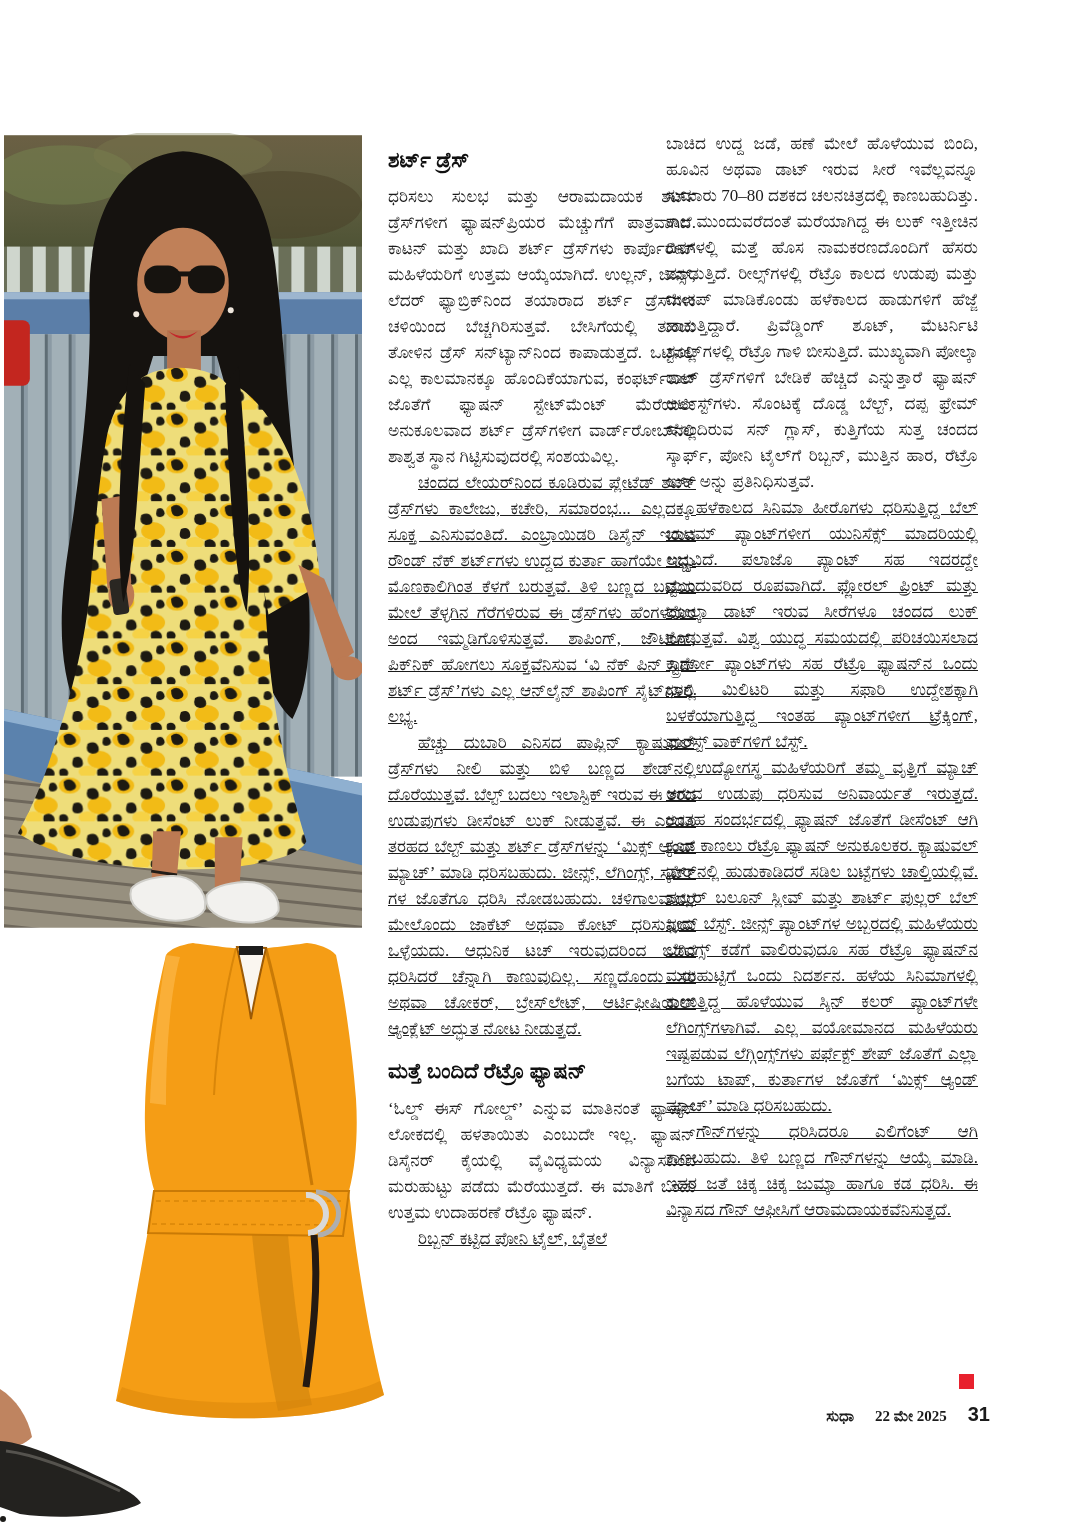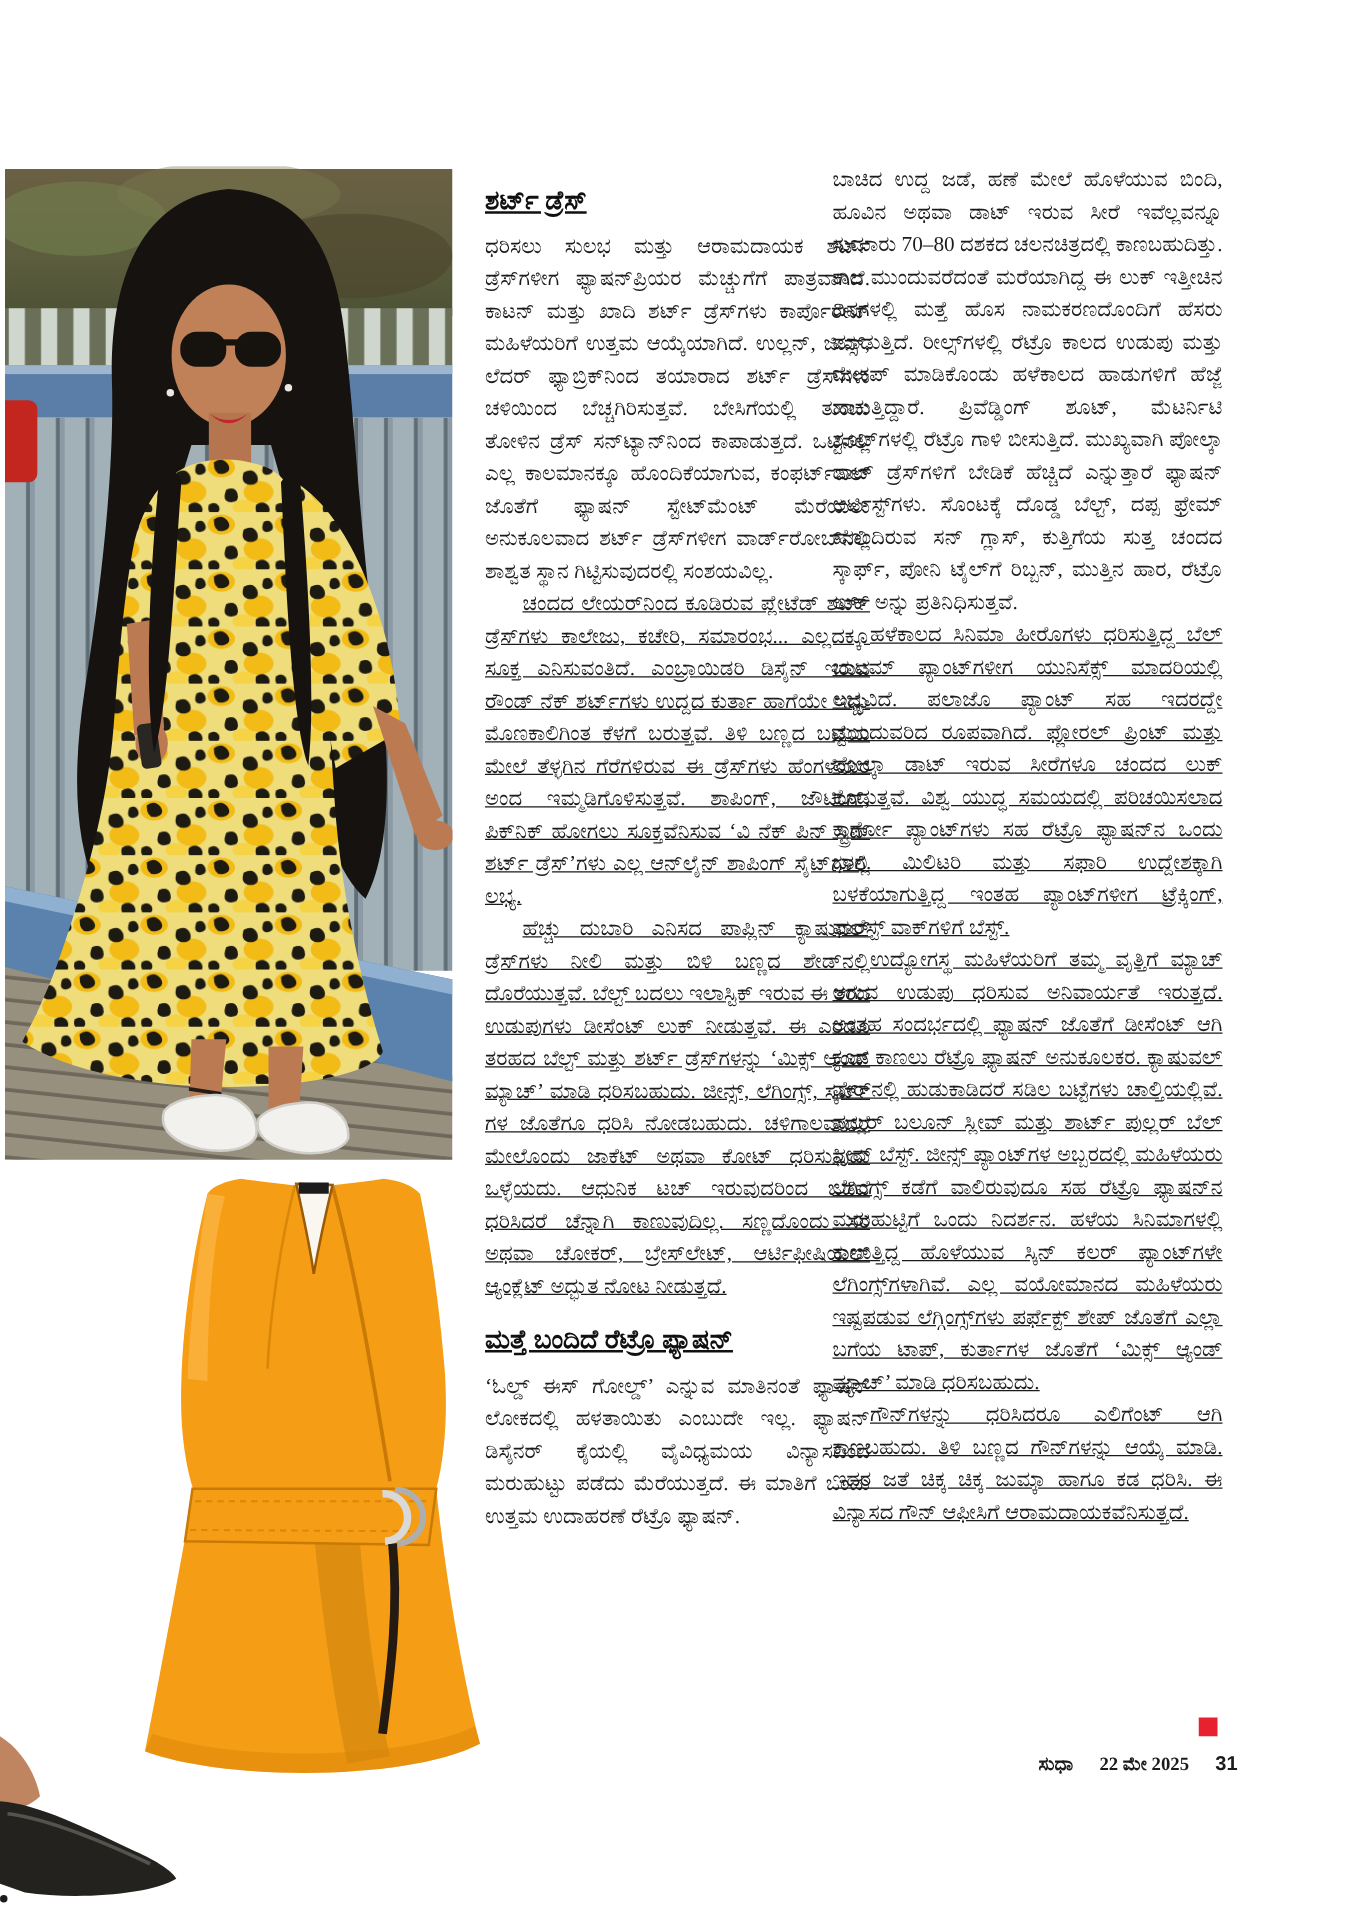--- a/index.html
+++ b/index.html
@@ -6,29 +6,29 @@
   body{
     width:1078px;height:1525px;position:relative;background:#ffffff;
     font-family:"Liberation Serif","DejaVu Serif",serif;color:#1b1b1b;
     overflow:hidden;
   }
   .abs{position:absolute;}
   
   .col{font-size:17px;line-height:1.53;text-align:justify;letter-spacing:0;}
   .col p{margin:0;}
   .col p.ind{text-indent:30px;text-decoration:underline;}
-  .col h2{font-size:21px;line-height:1.25;font-weight:bold;margin:16px 0 11px;color:#101010;text-align:left;text-decoration:underline;}
+  .col h2{font-size:21px;line-height:1.25;font-weight:bold;margin:16px 0 11px;color:#101010;text-align:left;}
   #col-mid{left:388px;top:131px;width:308px;}
   #col-right{left:666px;top:131px;width:312px;}
   
   .photo{pointer-events:none;}
   
   #footer{left:720px;top:1403px;width:270px;display:flex;justify-content:flex-end;align-items:baseline;gap:21px;}
   #footer .mag{font-size:15px;font-weight:bold;}
-  #footer .pg{font-size:16px;font-weight:bold;font-family:"Liberation Sans",sans-serif;}
+  #footer .pg{font-size:20px;font-weight:bold;font-family:"Liberation Sans",sans-serif;}
   #endmark{left:959px;top:1374px;width:15px;height:15px;}
 </style>
 </head>
 <body>
 
 <div class="abs photo" style="left:4px;top:133px;width:358px;height:797px;">
   <svg width="358" height="797" viewBox="0 0 360 797" xmlns="http://www.w3.org/2000/svg">
     <defs>
       <linearGradient id="trees" x1="0" y1="0" x2="0" y2="1">
         <stop offset="0" stop-color="#6b6044"></stop>
@@ -137,20 +137,21 @@
   </svg>
 </div>
 
 <div id="col-mid" class="abs col">
   <h2>ಶರ್ಟ್ ಡ್ರೆಸ್</h2>
   <p>ಧರಿಸಲು ಸುಲಭ ಮತ್ತು ಆರಾಮದಾಯಕ ಶರ್ಟ್ ಡ್ರೆಸ್‌ಗಳೀಗ ಫ್ಯಾಷನ್‌ಪ್ರಿಯರ ಮೆಚ್ಚುಗೆಗೆ ಪಾತ್ರವಾಗಿದೆ. ಕಾಟನ್ ಮತ್ತು ಖಾದಿ ಶರ್ಟ್ ಡ್ರೆಸ್‌ಗಳು ಕಾರ್ಪೊರೇಟ್ ಮಹಿಳೆಯರಿಗೆ ಉತ್ತಮ ಆಯ್ಕೆಯಾಗಿದೆ. ಉಲ್ಲನ್, ಜೀನ್ಸ್, ಲೆದರ್ ಫ್ಯಾಬ್ರಿಕ್‌ನಿಂದ ತಯಾರಾದ ಶರ್ಟ್ ಡ್ರೆಸ್‌ಗಳು ಚಳಿಯಿಂದ ಬೆಚ್ಚಗಿರಿಸುತ್ತವೆ. ಬೇಸಿಗೆಯಲ್ಲಿ ತುಂಬು ತೋಳಿನ ಡ್ರೆಸ್ ಸನ್‌ಟ್ಯಾನ್‌ನಿಂದ ಕಾಪಾಡುತ್ತದೆ. ಒಟ್ಟಿನಲ್ಲಿ ಎಲ್ಲ ಕಾಲಮಾನಕ್ಕೂ ಹೊಂದಿಕೆಯಾಗುವ, ಕಂಫರ್ಟ್‌ಬಲ್ ಜೊತೆಗೆ ಫ್ಯಾಷನ್ ಸ್ಟೇಟ್‌ಮೆಂಟ್ ಮೆರೆಯಲು ಅನುಕೂಲವಾದ ಶರ್ಟ್ ಡ್ರೆಸ್‌ಗಳೀಗ ವಾರ್ಡ್‌ರೋಬ್‌ನಲ್ಲಿ ಶಾಶ್ವತ ಸ್ಥಾನ ಗಿಟ್ಟಿಸುವುದರಲ್ಲಿ ಸಂಶಯವಿಲ್ಲ.</p>
   <p class="ind">ಚಂದದ ಲೇಯರ್‌ನಿಂದ ಕೂಡಿರುವ ಪ್ಲೇಟೆಡ್ ಶರ್ಟ್ ಡ್ರೆಸ್‌ಗಳು ಕಾಲೇಜು, ಕಚೇರಿ, ಸಮಾರಂಭ... ಎಲ್ಲದಕ್ಕೂ ಸೂಕ್ತ ಎನಿಸುವಂತಿದೆ. ಎಂಬ್ರಾಯಿಡರಿ ಡಿಸೈನ್ ಇರುವ ರೌಂಡ್ ನೆಕ್ ಶರ್ಟ್‌ಗಳು ಉದ್ದದ ಕುರ್ತಾ ಹಾಗೆಯೇ ಇದ್ದು ಮೊಣಕಾಲಿಗಿಂತ ಕೆಳಗೆ ಬರುತ್ತವೆ. ತಿಳಿ ಬಣ್ಣದ ಬಟ್ಟೆಯ ಮೇಲೆ ತೆಳ್ಳಗಿನ ಗೆರೆಗಳಿರುವ ಈ ಡ್ರೆಸ್‌ಗಳು ಹೆಂಗಳೆಯರ ಅಂದ ಇಮ್ಮಡಿಗೊಳಿಸುತ್ತವೆ. ಶಾಪಿಂಗ್, ಜೌಟಿಂಗ್, ಪಿಕ್‌ನಿಕ್ ಹೋಗಲು ಸೂಕ್ತವೆನಿಸುವ ‘ವಿ ನೆಕ್ ಪಿನ್ ಸ್ಟ್ರಿಪ್ ಶರ್ಟ್ ಡ್ರೆಸ್’ಗಳು ಎಲ್ಲ ಆನ್‌ಲೈನ್ ಶಾಪಿಂಗ್ ಸೈಟ್‌ಗಳಲ್ಲಿ ಲಭ್ಯ.</p>
   <p class="ind">ಹೆಚ್ಚು ದುಬಾರಿ ಎನಿಸದ ಪಾಪ್ಲಿನ್ ಕ್ಯಾಷುವಲ್ ಡ್ರೆಸ್‌ಗಳು ನೀಲಿ ಮತ್ತು ಬಿಳಿ ಬಣ್ಣದ ಶೇಡ್‌ನಲ್ಲಿ ದೊರೆಯುತ್ತವೆ. ಬೆಲ್ಟ್ ಬದಲು ಇಲಾಸ್ಟಿಕ್ ಇರುವ ಈ ತರದ ಉಡುಪುಗಳು ಡೀಸೆಂಟ್ ಲುಕ್ ನೀಡುತ್ತವೆ. ಈ ಎರಡೂ ತರಹದ ಬೆಲ್ಟ್ ಮತ್ತು ಶರ್ಟ್ ಡ್ರೆಸ್‌ಗಳನ್ನು ‘ಮಿಕ್ಸ್ ಆ್ಯಂಡ್ ಮ್ಯಾಚ್’ ಮಾಡಿ ಧರಿಸಬಹುದು. ಜೀನ್ಸ್, ಲೆಗಿಂಗ್ಸ್, ಸ್ಕರ್ಟ್ ಗಳ ಜೊತೆಗೂ ಧರಿಸಿ ನೋಡಬಹುದು. ಚಳಿಗಾಲವಾದರೆ ಮೇಲೊಂದು ಜಾಕೆಟ್ ಅಥವಾ ಕೋಟ್ ಧರಿಸುವುದು ಒಳ್ಳೆಯದು. ಆಧುನಿಕ ಟಚ್ ಇರುವುದರಿಂದ ಒಡವೆ ಧರಿಸಿದರೆ ಚೆನ್ನಾಗಿ ಕಾಣುವುದಿಲ್ಲ. ಸಣ್ಣದೊಂದು ಸರ ಅಥವಾ ಚೋಕರ್, ಬ್ರೇಸ್‌ಲೇಟ್, ಆರ್ಟಿಫೀಷಿಯಲ್ ಆ್ಯಂಕ್ಲೆಟ್ ಅದ್ಭುತ ನೋಟ ನೀಡುತ್ತದೆ.</p>
   <h2>ಮತ್ತೆ ಬಂದಿದೆ ರೆಟ್ರೊ ಫ್ಯಾಷನ್</h2>
   <p>‘ಓಲ್ಡ್ ಈಸ್ ಗೋಲ್ಡ್’ ಎನ್ನುವ ಮಾತಿನಂತೆ ಫ್ಯಾಷನ್ ಲೋಕದಲ್ಲಿ ಹಳತಾಯಿತು ಎಂಬುದೇ ಇಲ್ಲ. ಫ್ಯಾಷನ್ ಡಿಸೈನರ್ ಕೈಯಲ್ಲಿ ವೈವಿಧ್ಯಮಯ ವಿನ್ಯಾಸದಿಂದ ಮರುಹುಟ್ಟು ಪಡೆದು ಮೆರೆಯುತ್ತದೆ. ಈ ಮಾತಿಗೆ ಒಂದು ಉತ್ತಮ ಉದಾಹರಣೆ ರೆಟ್ರೊ ಫ್ಯಾಷನ್.</p>
+  <p class="ind">ರಿಬ್ಬನ್ ಕಟ್ಟಿದ ಪೋನಿ ಟೈಲ್, ಬೈತಲೆ</p>
 </div>
 
 <div id="col-right" class="abs col">
   <p>ಬಾಚಿದ ಉದ್ದ ಜಡೆ, ಹಣೆ ಮೇಲೆ ಹೊಳೆಯುವ ಬಿಂದಿ, ಹೂವಿನ ಅಥವಾ ಡಾಟ್ ಇರುವ ಸೀರೆ ಇವೆಲ್ಲವನ್ನೂ ಸುಮಾರು 70–80 ದಶಕದ ಚಲನಚಿತ್ರದಲ್ಲಿ ಕಾಣಬಹುದಿತ್ತು. ಕಾಲ ಮುಂದುವರೆದಂತೆ ಮರೆಯಾಗಿದ್ದ ಈ ಲುಕ್ ಇತ್ತೀಚಿನ ದಿನಗಳಲ್ಲಿ ಮತ್ತೆ ಹೊಸ ನಾಮಕರಣದೊಂದಿಗೆ ಹೆಸರು ಮಾಡುತ್ತಿದೆ. ರೀಲ್ಸ್‌ಗಳಲ್ಲಿ ರೆಟ್ರೊ ಕಾಲದ ಉಡುಪು ಮತ್ತು ಮೇಕಪ್ ಮಾಡಿಕೊಂಡು ಹಳೆಕಾಲದ ಹಾಡುಗಳಿಗೆ ಹೆಜ್ಜೆ ಹಾಕುತ್ತಿದ್ದಾರೆ. ಪ್ರಿವೆಡ್ಡಿಂಗ್ ಶೂಟ್, ಮೆಟರ್ನಿಟಿ ಶೂಟ್‌ಗಳಲ್ಲಿ ರೆಟ್ರೊ ಗಾಳಿ ಬೀಸುತ್ತಿದೆ. ಮುಖ್ಯವಾಗಿ ಪೋಲ್ಕಾ ಡಾಟ್ ಡ್ರೆಸ್‌ಗಳಿಗೆ ಬೇಡಿಕೆ ಹೆಚ್ಚಿದೆ ಎನ್ನುತ್ತಾರೆ ಫ್ಯಾಷನ್ ಆರ್ಟಿಸ್ಟ್‌ಗಳು. ಸೊಂಟಕ್ಕೆ ದೊಡ್ಡ ಬೆಲ್ಟ್, ದಪ್ಪ ಫ್ರೇಮ್ ಹೊಂದಿರುವ ಸನ್ ಗ್ಲಾಸ್, ಕುತ್ತಿಗೆಯ ಸುತ್ತ ಚಂದದ ಸ್ಕಾರ್ಫ್, ಪೋನಿ ಟೈಲ್‌ಗೆ ರಿಬ್ಬನ್, ಮುತ್ತಿನ ಹಾರ, ರೆಟ್ರೊ ಲುಕ್ ಅನ್ನು ಪ್ರತಿನಿಧಿಸುತ್ತವೆ.</p>
   <p class="ind">ಹಳೆಕಾಲದ ಸಿನಿಮಾ ಹೀರೊಗಳು ಧರಿಸುತ್ತಿದ್ದ ಬೆಲ್ ಬಾಟಮ್ ಪ್ಯಾಂಟ್‌ಗಳೀಗ ಯುನಿಸೆಕ್ಸ್ ಮಾದರಿಯಲ್ಲಿ ಲಭ್ಯವಿದೆ. ಪಲಾಜೊ ಪ್ಯಾಂಟ್ ಸಹ ಇದರದ್ದೇ ಮುಂದುವರಿದ ರೂಪವಾಗಿದೆ. ಫ್ಲೋರಲ್ ಪ್ರಿಂಟ್ ಮತ್ತು ಪೋಲ್ಕಾ ಡಾಟ್ ಇರುವ ಸೀರೆಗಳೂ ಚಂದದ ಲುಕ್ ಕೊಡುತ್ತವೆ. ವಿಶ್ವ ಯುದ್ಧ ಸಮಯದಲ್ಲಿ ಪರಿಚಯಿಸಲಾದ ಕಾರ್ಗೋ ಪ್ಯಾಂಟ್‌ಗಳು ಸಹ ರೆಟ್ರೊ ಫ್ಯಾಷನ್‌ನ ಒಂದು ಭಾಗ. ಮಿಲಿಟರಿ ಮತ್ತು ಸಫಾರಿ ಉದ್ದೇಶಕ್ಕಾಗಿ ಬಳಕೆಯಾಗುತ್ತಿದ್ದ ಇಂತಹ ಪ್ಯಾಂಟ್‌ಗಳೀಗ ಟ್ರೆಕ್ಕಿಂಗ್, ಫಾರೆಸ್ಟ್ ವಾಕ್‌ಗಳಿಗೆ ಬೆಸ್ಟ್.</p>
   <p class="ind">ಉದ್ಯೋಗಸ್ಥ ಮಹಿಳೆಯರಿಗೆ ತಮ್ಮ ವೃತ್ತಿಗೆ ಮ್ಯಾಚ್ ಆಗುವ ಉಡುಪು ಧರಿಸುವ ಅನಿವಾರ್ಯತೆ ಇರುತ್ತದೆ. ಅಂತಹ ಸಂದರ್ಭದಲ್ಲಿ ಫ್ಯಾಷನ್ ಜೊತೆಗೆ ಡೀಸೆಂಟ್ ಆಗಿ ಕೂಡ ಕಾಣಲು ರೆಟ್ರೊ ಫ್ಯಾಷನ್ ಅನುಕೂಲಕರ. ಕ್ಯಾಷುವಲ್ ವೇರ್‌ನಲ್ಲಿ ಹುಡುಕಾಡಿದರೆ ಸಡಿಲ ಬಟ್ಟೆಗಳು ಚಾಲ್ತಿಯಲ್ಲಿವೆ. ಪುಲ್ಲರ್ ಬಲೂನ್ ಸ್ಲೀವ್ ಮತ್ತು ಶಾರ್ಟ್ ಪುಲ್ಲರ್ ಬೆಲ್ ಸ್ಲೀವ್ ಬೆಸ್ಟ್. ಜೀನ್ಸ್ ಪ್ಯಾಂಟ್‌ಗಳ ಅಬ್ಬರದಲ್ಲಿ ಮಹಿಳೆಯರು ಲೆಗಿಂಗ್ಸ್ ಕಡೆಗೆ ವಾಲಿರುವುದೂ ಸಹ ರೆಟ್ರೊ ಫ್ಯಾಷನ್‌ನ ಮರುಹುಟ್ಟಿಗೆ ಒಂದು ನಿದರ್ಶನ. ಹಳೆಯ ಸಿನಿಮಾಗಳಲ್ಲಿ ಕಾಣುತ್ತಿದ್ದ ಹೊಳೆಯುವ ಸ್ಕಿನ್ ಕಲರ್ ಪ್ಯಾಂಟ್‌ಗಳೇ ಲೆಗಿಂಗ್ಸ್‌ಗಳಾಗಿವೆ. ಎಲ್ಲ ವಯೋಮಾನದ ಮಹಿಳೆಯರು ಇಷ್ಟಪಡುವ ಲೆಗ್ಗಿಂಗ್ಸ್‌ಗಳು ಪರ್ಫೆಕ್ಟ್ ಶೇಪ್ ಜೊತೆಗೆ ಎಲ್ಲಾ ಬಗೆಯ ಟಾಪ್, ಕುರ್ತಾಗಳ ಜೊತೆಗೆ ‘ಮಿಕ್ಸ್ ಆ್ಯಂಡ್ ಮ್ಯಾಚ್’ ಮಾಡಿ ಧರಿಸಬಹುದು.</p>
   <p class="ind">ಗೌನ್‌ಗಳನ್ನು ಧರಿಸಿದರೂ ಎಲಿಗೆಂಟ್ ಆಗಿ ಕಾಣಬಹುದು. ತಿಳಿ ಬಣ್ಣದ ಗೌನ್‌ಗಳನ್ನು ಆಯ್ಕೆ ಮಾಡಿ. ಇದರ ಜತೆ ಚಿಕ್ಕ ಚಿಕ್ಕ ಜುಮ್ಕಾ ಹಾಗೂ ಕಡ ಧರಿಸಿ. ಈ ವಿನ್ಯಾಸದ ಗೌನ್ ಆಫೀಸಿಗೆ ಆರಾಮದಾಯಕವೆನಿಸುತ್ತದೆ.</p>
 </div>
 
 <div id="endmark" class="abs" style="background:#e8212e;"></div>

